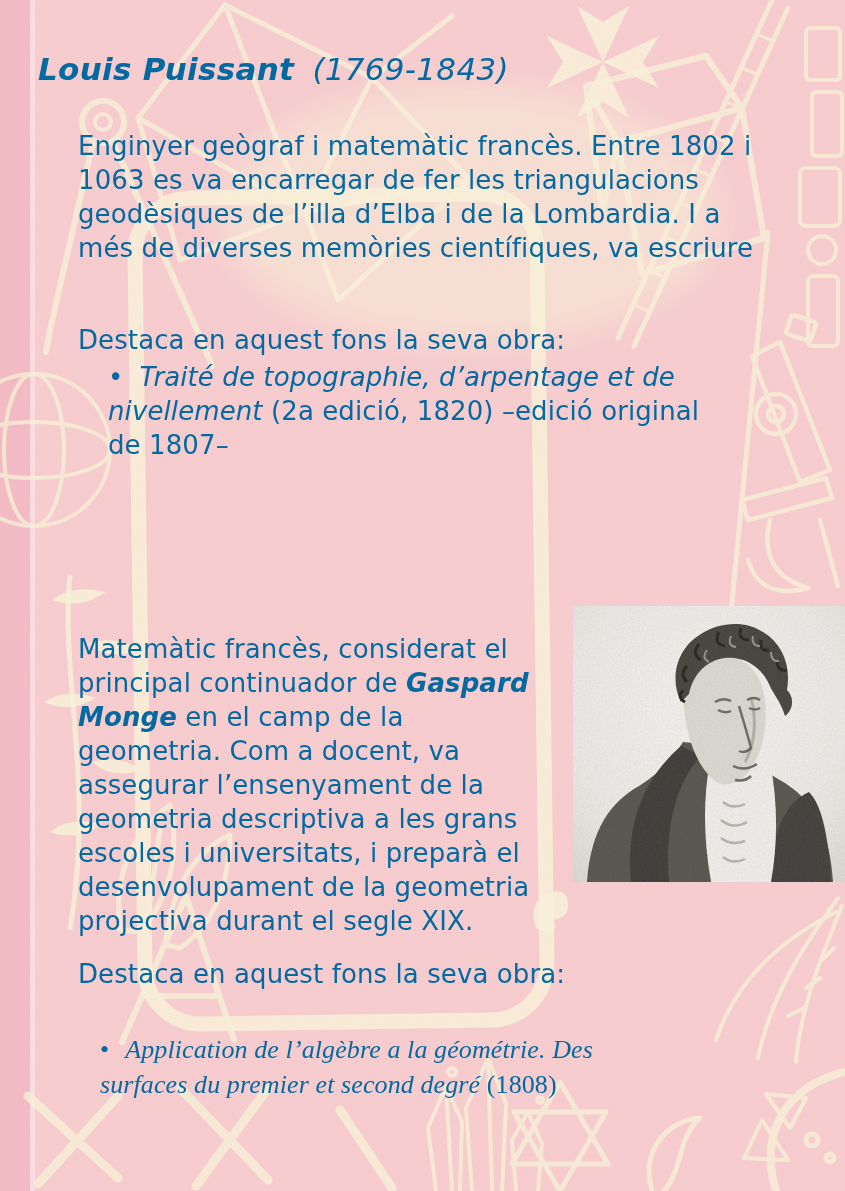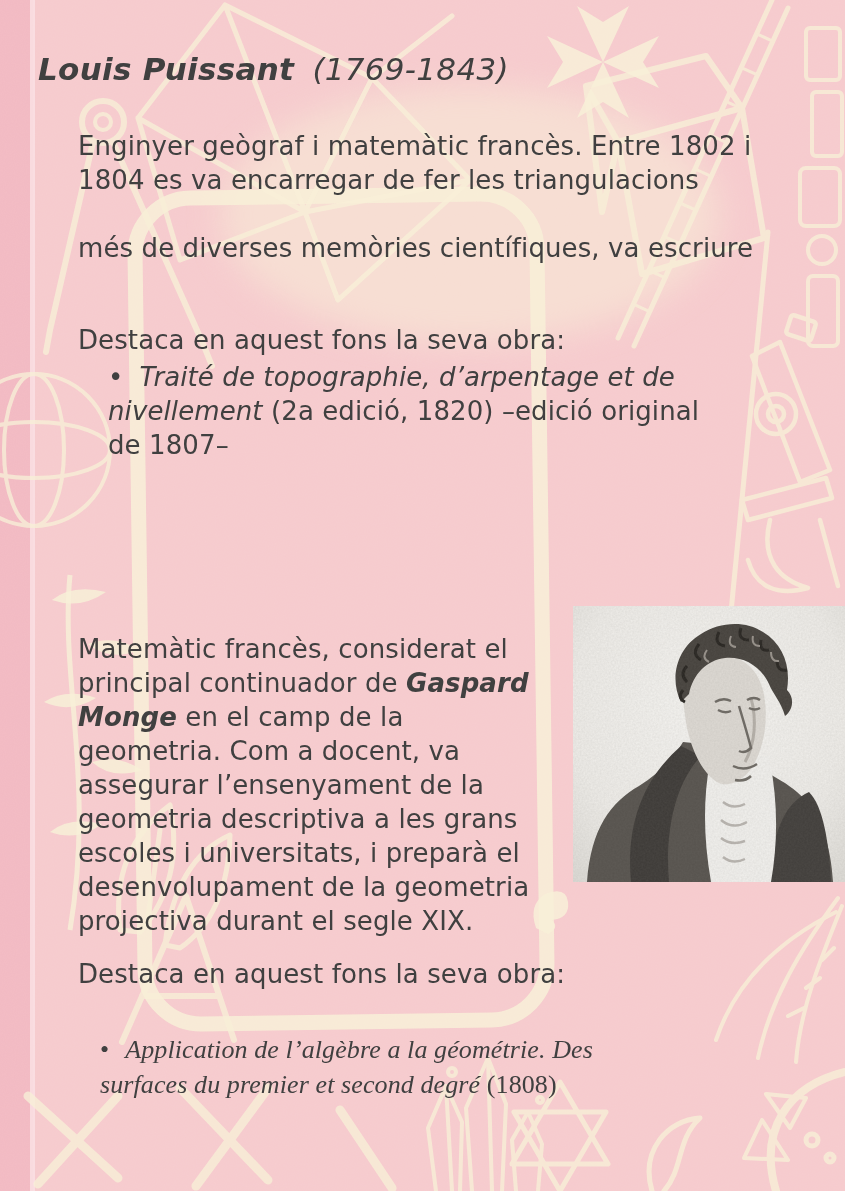--- a/index.html
+++ b/index.html
@@ -1,18 +1,18 @@
 <!DOCTYPE html>
 <html><head>
 <meta charset="utf-8">
 <style>
   html,body{margin:0;padding:0;background:#888;}
   .page{
     position:relative;width:845px;height:1191px;overflow:hidden;
-    background:#f6cacd;color:#404040;
+    background:#f6cacd;color:#0369a1;
     font-family:"DejaVu Sans","Liberation Sans",sans-serif;
   }
   .bg{position:absolute;inset:0;display:block;}
   .abs{position:absolute;margin:0;}
   .heading{font-size:31px;font-style:italic;font-weight:normal;white-space:nowrap;letter-spacing:.3px;}
   .heading .pname{font-weight:bold;margin-right:8px;}
   .body-text{font-size:26px;line-height:34px;letter-spacing:.1px;}
   .run-i{font-style:italic;}
   .run-b{font-weight:bold;font-style:italic;}
   .bullet{display:inline-block;margin-right:16px;font-style:normal;}
@@ -151,21 +151,21 @@
     <path d="M70,575 C60,680 95,780 70,930" stroke="#f8f0d7" stroke-width="5" fill="none" opacity="0.8"></path>
 
     <rect width="845" height="1191" filter="url(#grain)"></rect>
   </svg>
 
   <h1 id="h1" class="abs heading">
     <span class="pname">Louis Puissant</span>
     <span class="pdates">(1769-1843)</span>
   </h1>
 
-  <p id="p1" class="abs body-text"><span>Enginyer geògraf i matemàtic francès. Entre 1802 i</span><br><span>1804 es va encarregar de fer les triangulacions</span><br><br><span>més de diverses memòries científiques, va escriure</span><br></p>
+  <p id="p1" class="abs body-text"><span>Enginyer geògraf i matemàtic francès. Entre 1802 i</span><br><span>1063 es va encarregar de fer les triangulacions</span><br><span>geodèsiques de l’illa d’Elba i de la Lombardia. I a</span><br><span>més de diverses memòries científiques, va escriure</span><br></p>
 
   <p id="intro1" class="abs body-text">Destaca en aquest fons la seva obra:</p>
 
   <p id="work1" class="abs body-text"><span class="bullet">•</span><span><span class="run-i">Traité de topographie, d’arpentage et de</span><br><span class="run-i">nivellement</span><span> (2a edició, 1820) –edició original</span><br><span>de 1807–</span></span></p>
 
 
   <figure id="portrait" class="abs">
     <svg viewBox="0 0 272 276" aria-hidden="true">
       <defs>
         <radialGradient id="pbg" cx="50%" cy="38%" r="78%">

